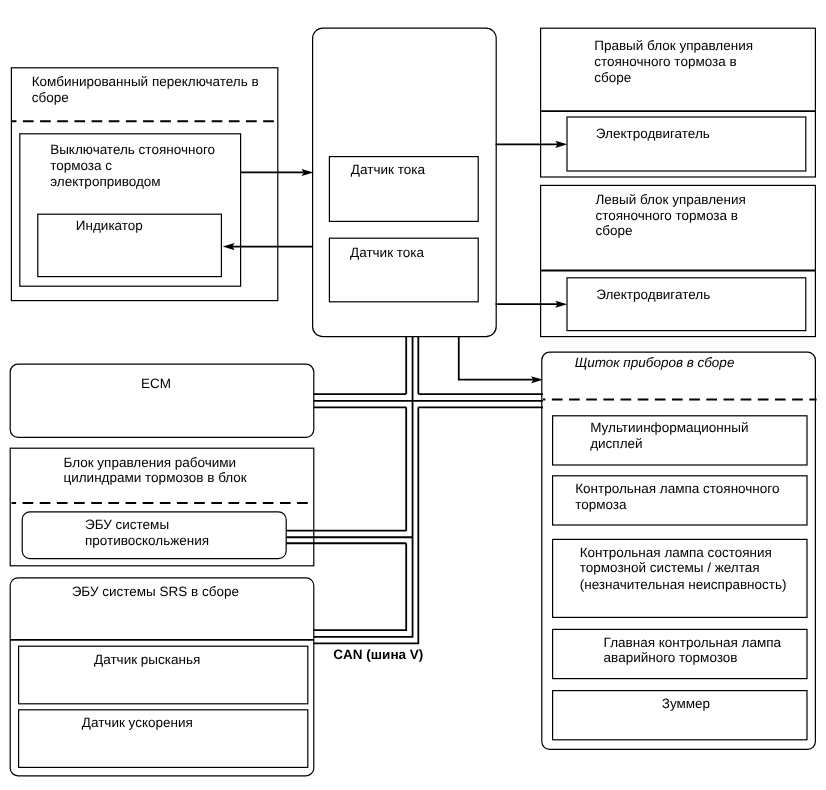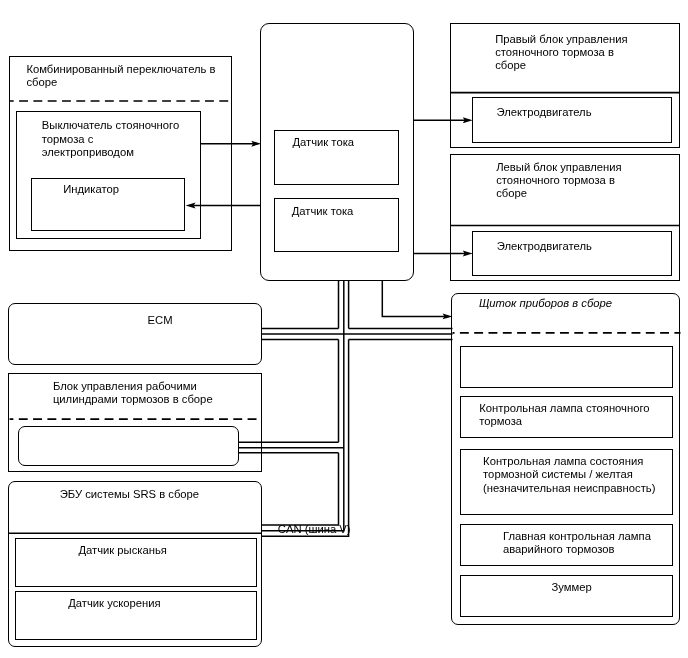--- a/index.html
+++ b/index.html
@@ -86,45 +86,47 @@
   <div class="txt" style="left:495.2px;top:32.6px;width:137px;">Правый блок управления стояночного тормоза в сборе</div>
   <div class="box" style="left:472.23px;top:97.32px;width:200.15px;height:45.25px;"></div>
   <div class="txt" style="left:496.5px;top:105.9px;width:130px;">Электродвигатель</div>
 
   <div class="box" style="left:450.23px;top:154.42px;width:229.95px;height:126.95px;"></div>
   <div class="txt" style="left:496.2px;top:160.5px;width:137px;">Левый блок управления стояночного тормоза в сборе</div>
   <div class="box" style="left:472.23px;top:230.53px;width:200.15px;height:45.15px;"></div>
   <div class="txt" style="left:496.8px;top:239.7px;width:130px;">Электродвигатель</div>
 
   <div class="box rbox" style="left:7.72px;top:302.53px;width:254.65px;height:62.65px;border-radius:7px;"></div>
-  <div class="txt" style="left:117.6px;top:313.7px;width:90px;margin-left:30px;">ECM</div>
+  <div class="txt" style="left:117.6px;top:313.7px;width:90px;">ECM</div>
 
   <div class="box" style="left:7.92px;top:372.73px;width:254.55px;height:98.95px;"></div>
-  <div class="txt" style="left:52.9px;top:380.1px;width:160px;">Блок управления рабочими цилиндрами тормозов в сборе</div>
+  <div class="txt" style="left:52.9px;top:380.1px;width:160px;">Блок управления рабочими цилиндрами тормозов в блок</div>
   <div class="box rbox" style="left:18.33px;top:426.03px;width:221.05px;height:40.35px;border-radius:7px;"></div>
+  <div class="txt" style="left:70.8px;top:431.9px;width:110px;">ЭБУ системы противоскольжения</div>
 
   <div class="box rbox" style="left:7.82px;top:481.43px;width:254.55px;height:165.75px;border-radius:7px;"></div>
   <div class="txt" style="left:59.7px;top:488.1px;width:160px;">ЭБУ системы SRS в сборе</div>
   <div class="box" style="left:15.42px;top:538.23px;width:241.75px;height:48.55px;"></div>
   <div class="txt" style="left:78.4px;top:543.9px;width:120px;">Датчик рысканья</div>
   <div class="box" style="left:15.42px;top:590.93px;width:241.75px;height:49.15px;"></div>
   <div class="txt" style="left:68.2px;top:597.4px;width:120px;">Датчик ускорения</div>
 
   <div class="box rbox" style="left:450.83px;top:292.53px;width:229.25px;height:332.45px;border-radius:7px;"></div>
   <div class="txt" style="left:478.9px;top:297.4px;width:160px;font-style:italic;">Щиток приборов в сборе</div>
 
   <div class="box" style="left:460.03px;top:345.62px;width:213.35px;height:42.25px;"></div>
+  <div class="txt" style="left:491.8px;top:350.8px;width:140px;">Мультиинформационный дисплей</div>
 
   <div class="box" style="left:460.03px;top:395.73px;width:213.35px;height:42.55px;"></div>
   <div class="txt" style="left:479.3px;top:401.9px;width:172px;">Контрольная лампа стояночного тормоза</div>
 
   <div class="box" style="left:460.03px;top:448.93px;width:213.35px;height:65.75px;"></div>
   <div class="txt" style="left:483.1px;top:455.0px;width:173px;">Контрольная лампа состояния тормозной системы / желтая (незначительная неисправность)</div>
 
   <div class="box" style="left:460.03px;top:523.93px;width:213.35px;height:42.15px;"></div>
   <div class="txt" style="left:503.0px;top:529.9px;width:150px;">Главная контрольная лампа аварийного тормозов</div>
 
   <div class="box" style="left:460.03px;top:575.02px;width:213.35px;height:42.35px;"></div>
   <div class="txt" style="left:551.5px;top:580.8px;width:100px;">Зуммер</div>
 
-  <div class="txt" style="left:277.8px;top:523px;width:110px;">CAN (шина V)</div>
+  <div class="txt" style="left:277.8px;top:540px;width:110px;font-weight:bold;">CAN (шина V)</div>
 
 </div>
 
 </body></html>

